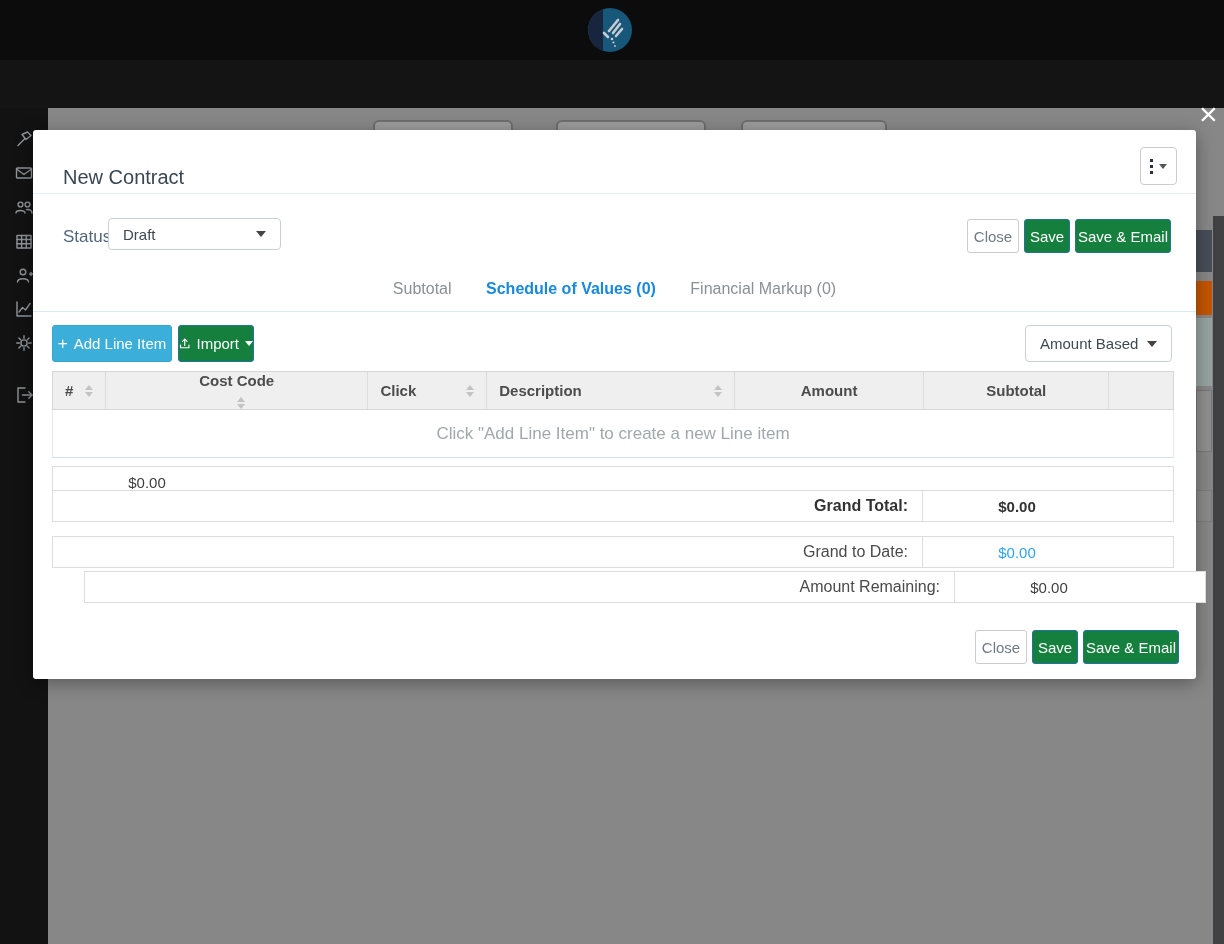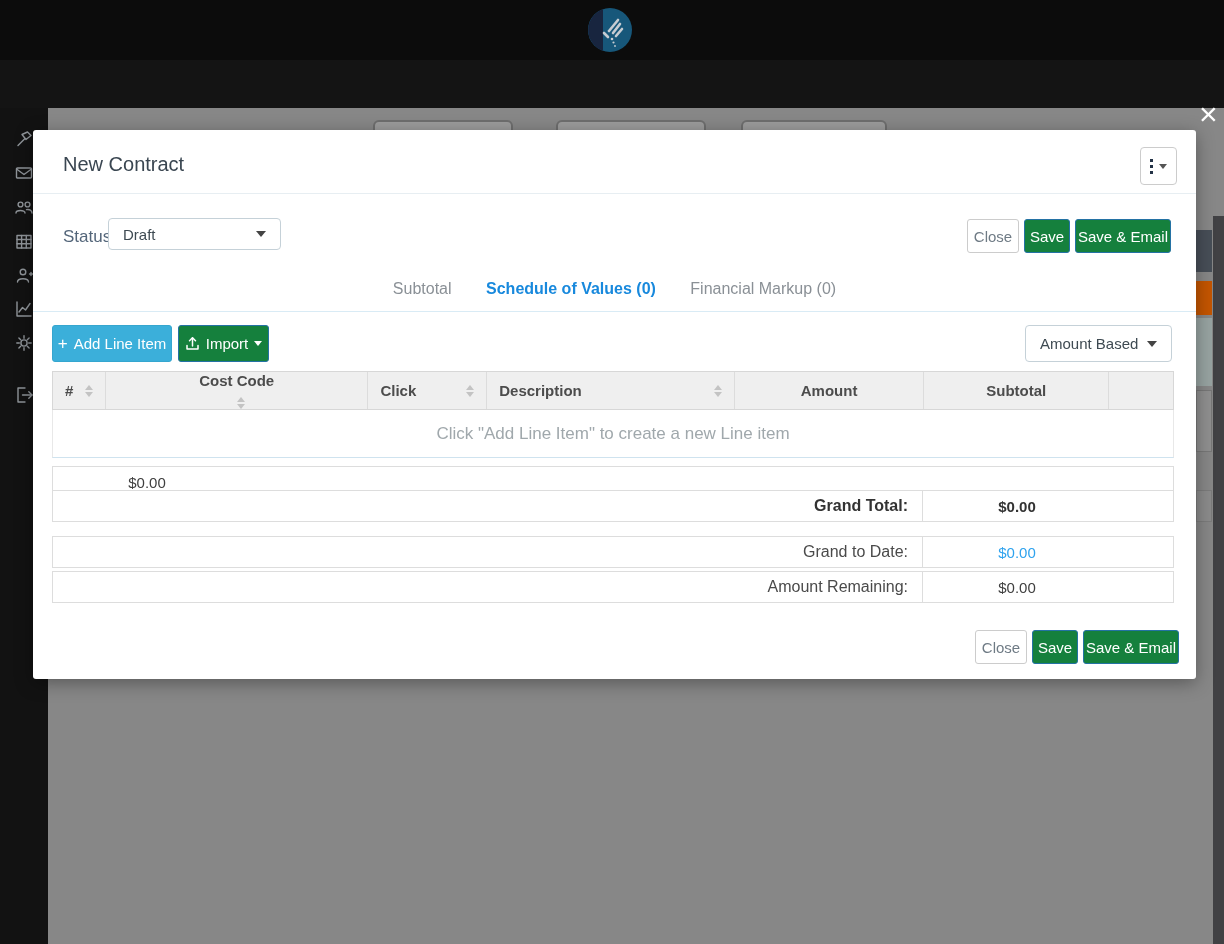--- a/index.html
+++ b/index.html
@@ -24,21 +24,21 @@
   .sidebar { position:absolute; top:108px; left:0; width:48px; height:836px; background:#121212; z-index:2; }
   .side-ic { position:absolute; left:14px; width:20px; height:20px; cursor:pointer; }
   .ghost-btn { position:absolute; height:30px; border:2px solid #6e6e6e; border-radius:6px; background:#9c9c9c; }
   .peek { position:absolute; left:1196px; width:16px; }
   .right-strip-top { position:absolute; left:1213px; top:108px; width:11px; height:752px; background:#414144; }
   .help-sq { position:absolute; left:1172px; top:122px; width:30px; height:30px; background:#101b33; }
   .overlay-close { position:absolute; left:1199px; top:98px; z-index:7; color:#fff; font-size:32px; line-height:32px; cursor:pointer; }
 
   
   .modal { position:absolute; left:33px; top:130px; width:1163px; height:549px; background:#fff; border-radius:3px; box-shadow:0 4px 18px rgba(0,0,0,.35); z-index:5; }
-  .modal-title { position:absolute; left:30px; top:23px; font-size:20px; color:#3a4651; }
+  .modal-title { position:absolute; left:30px; top:36px; font-size:20px; color:#3a4651; }
   .kebab-btn { position:absolute; left:1107px; top:17px; width:37px; height:38px; border:1px solid #ccc; border-radius:4px; background:#fff; cursor:pointer; display:flex; align-items:center; justify-content:center; gap:6px; }
   .kebab-dots { display:flex; flex-direction:column; gap:3px; }
   .kebab-dots i { width:3px; height:3px; background:#233246; display:block; }
   .caret-dark { border-left:4px solid transparent; border-right:4px solid transparent; border-top:5px solid #555; }
   .modal-header-border { position:absolute; left:0; top:63px; width:100%; border-bottom:1px solid #e7eef2; }
 
   .status-label { position:absolute; left:30px; top:97px; font-size:17px; color:#54667a; }
   .select-box { position:absolute; border:1px solid #c5d1d8; border-radius:4px; background:#fff; font-size:15px; color:#3e4a52; display:flex; align-items:center; padding:0 14px; cursor:pointer; }
   .select-box .caret { margin-left:auto; border-left:5px solid transparent; border-right:5px solid transparent; border-top:6px solid #444; }
   .status-select { left:75px; top:88px; width:173px; height:32px; }
@@ -53,21 +53,21 @@
   .bot-close { position:absolute; left:942px; top:500px; width:52px; }
   .bot-save { position:absolute; left:999px; top:500px; width:46px; }
   .bot-save-email { position:absolute; left:1050px; top:500px; width:96px; }
 
   .tabs { position:absolute; left:0; top:150px; width:100%; text-align:center; }
   .tab { display:inline-block; margin:0 15px; font-size:16px; color:#8a9096; cursor:pointer; }
   .tab.active { color:#1889dd; font-weight:bold; }
   .tabs-border { position:absolute; left:0; top:181px; width:100%; border-bottom:1px solid #d9ebf5; }
 
   .add-btn { position:absolute; left:19px; top:195px; width:120px; height:37px; background:#3bafda; border:1px solid #35a6cf; color:#fff; }
-  .import-btn { position:absolute; left:145px; top:195px; width:91px; height:37px; gap:6px; }
+  .import-btn { position:absolute; left:145px; top:195px; width:76px; height:37px; gap:6px; }
   .plus-glyph { font-size:17px; margin-right:6px; }
   .import-caret { border-left:4px solid transparent; border-right:4px solid transparent; border-top:5px solid #fff; }
 
   
   .sov-table { position:absolute; left:19px; top:241px; width:1122px; }
   .thead { display:flex; height:39px; background:#efefef; border:1px solid #d7d7d7; }
   .th { display:flex; align-items:center; padding:0 12px; font-size:15px; font-weight:bold; color:#4c4c4c; border-right:1px solid #dcdcdc; cursor:pointer; }
   .th:last-child { border-right:none; cursor:default; }
   .th.center { justify-content:center; }
   .th.sortable { justify-content:space-between; }
@@ -288,21 +288,21 @@
   <div class="sum-row" style="top:360px;">
     <div class="sum-label bold">Grand Total:</div>
     <div class="sum-value bold">$0.00</div>
     <div class="sum-tail"></div>
   </div>
   <div class="sum-row" style="top:406px;">
     <div class="sum-label">Grand to Date:</div>
     <div class="sum-value link-blue">$0.00</div>
     <div class="sum-tail"></div>
   </div>
-  <div class="sum-row" style="top:441px;">
+  <div class="sum-row" style="top:441px;margin-left:32px;">
     <div class="sum-label">Amount Remaining:</div>
     <div class="sum-value">$0.00</div>
     <div class="sum-tail"></div>
   </div>
 
   <button class="btn btn-default bot-close">Close</button>
   <button class="btn btn-primary bot-save">Save</button>
   <button class="btn btn-primary bot-save-email">Save &amp; Email</button>
 </div>
 

